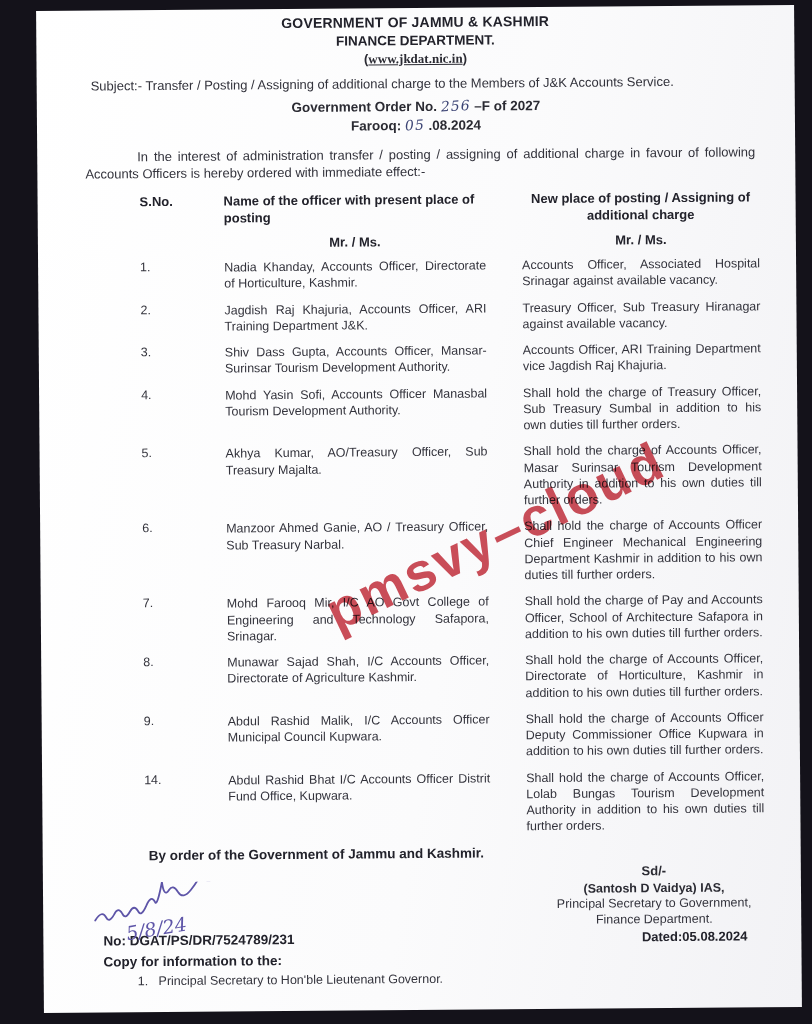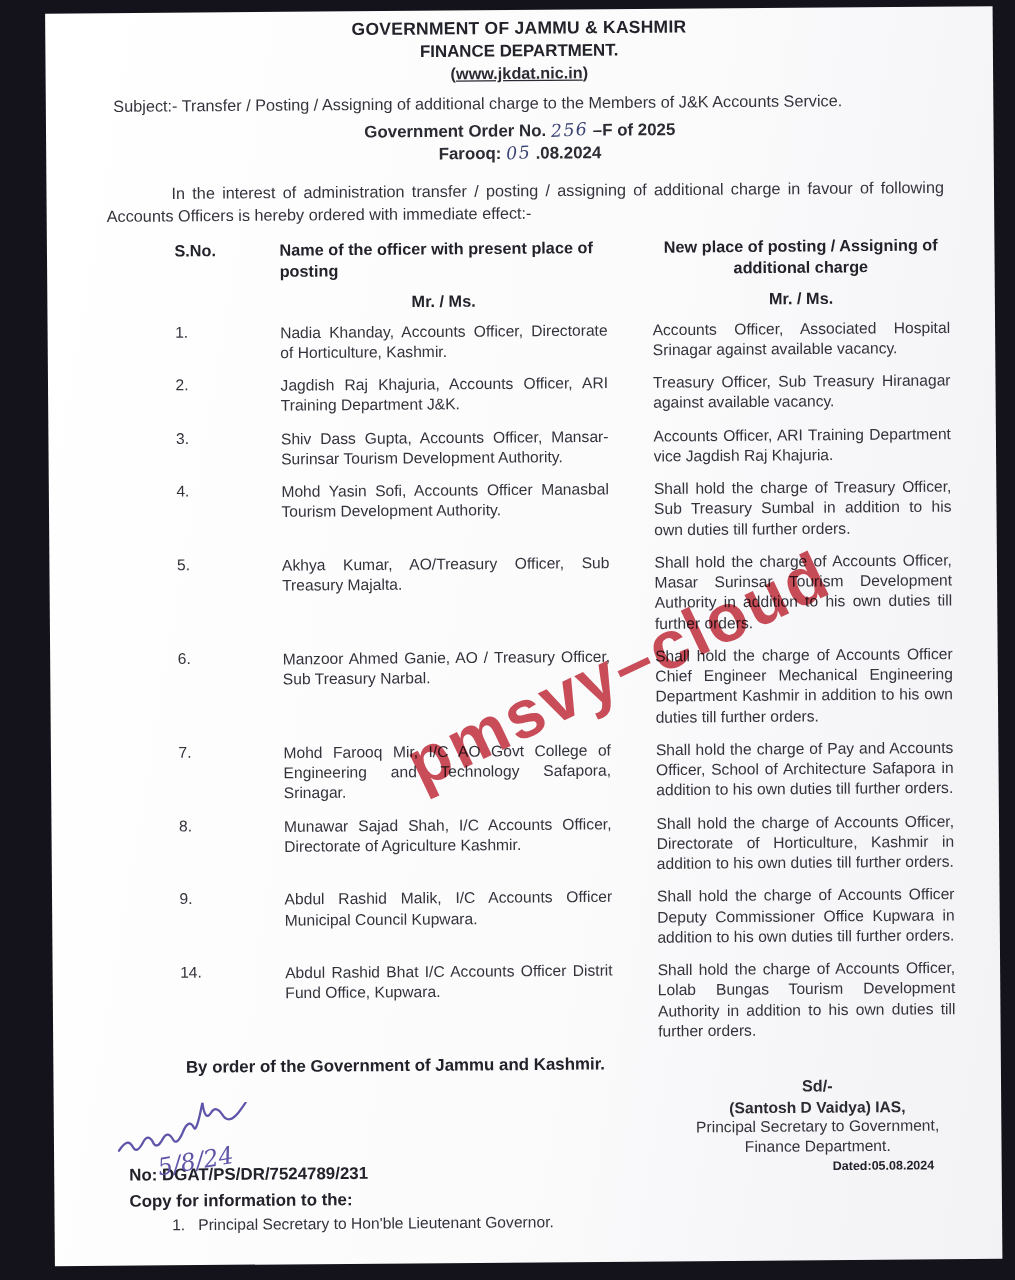--- a/index.html
+++ b/index.html
@@ -19,21 +19,21 @@
     transform-origin:center center;
     color:#2b2b33;
     box-sizing:border-box;
     padding:6px 14px 0 14px;
     overflow:hidden;
   }
   .center{text-align:center;}
   .hdr-title{font-weight:bold;font-size:14px;letter-spacing:.2px;color:#22222b;line-height:1.25;}
   .hdr-sub{font-weight:bold;font-size:13.5px;color:#22222b;line-height:1.3;}
   .website{font-size:13px;font-weight:bold;margin-top:2px;}
-  .website span{text-decoration:underline;}
+  .website span{text-decoration:underline;font-family:Liberation Serif, serif;}
   .subject{font-size:13px;margin-top:9px;margin-left:40px;color:#33333c;}
   .orderline{font-weight:bold;font-size:13.5px;margin-top:6px;line-height:1.3;}
   .hand-ink{
     font-family:"DejaVu Serif", serif;
     font-style:italic;
     color:#3c4474;
     font-weight:normal;
     display:inline-block;
     transform:rotate(-3deg);
     font-size:14px;
@@ -55,21 +55,21 @@
   .trow .sno{font-size:12.5px;color:#33333c;}
   .trow .name,.trow .new{font-size:12.5px;line-height:1.3;text-align:justify;color:#33333c;}
   .byorder{font-weight:bold;font-size:13.5px;margin-left:92px;margin-top:4px;color:#22222b;}
   .sig-block{position:absolute;left:48px;top:872px;width:190px;}
   .right-block{margin-left:472px;width:250px;text-align:center;margin-top:4px;}
   .right-block .sd{font-weight:bold;font-size:13px;}
   .right-block .signatory{font-weight:bold;font-size:12.5px;margin-top:3px;}
   .right-block .desig{font-size:12.5px;line-height:1.3;color:#33333c;}
   .refline{display:flex;justify-content:space-between;margin-left:46px;margin-right:40px;margin-top:2px;}
   .refno{font-weight:bold;font-size:13.5px;color:#22222b;}
-  .refdated{font-weight:bold;font-size:10px;color:#22222b;}
+  .refdated{font-weight:bold;font-size:13px;color:#22222b;}
   .copyinfo{font-weight:bold;font-size:13.5px;margin-left:46px;margin-top:6px;color:#22222b;}
   .copyitem{font-size:12.5px;margin-left:80px;margin-top:5px;color:#33333c;}
   .watermark{
     position:absolute;
     left:288px;top:575px;
     transform:rotate(-25deg);
     transform-origin:left center;
     font-size:54px;
     font-weight:bold;
     letter-spacing:2px;
@@ -83,21 +83,21 @@
 <body>
 
 <div class="page">
 
   <div class="center hdr-title">GOVERNMENT OF JAMMU &amp; KASHMIR</div>
   <div class="center hdr-sub">FINANCE DEPARTMENT.</div>
   <div class="center website">(<span>www.jkdat.nic.in</span>)</div>
 
   <div class="subject">Subject:- Transfer / Posting / Assigning of additional charge to the Members of J&amp;K  Accounts Service.</div>
 
-  <div class="center orderline"><span>Government Order No. </span><span class="hand-ink">256</span><span> –F of 2025</span></div>
+  <div class="center orderline"><span>Government Order No. </span><span class="hand-ink">256</span><span> –F of 2027</span></div>
   <div class="center orderline" style="margin-top:0;"><span>Farooq: </span><span class="hand-ink">05</span><span> .08.2024</span></div>
 
   <div class="intro">In the interest of administration transfer / posting / assigning of additional charge in favour of following Accounts Officers is hereby ordered with  immediate effect:-</div>
 
   <div class="tbl">
     <div class="thead">
       <div class="th">S.No.</div>
       <div class="th">Name of the officer with present place of posting</div>
       <div class="th newcol">New place of posting / Assigning of additional charge</div>
     </div>

